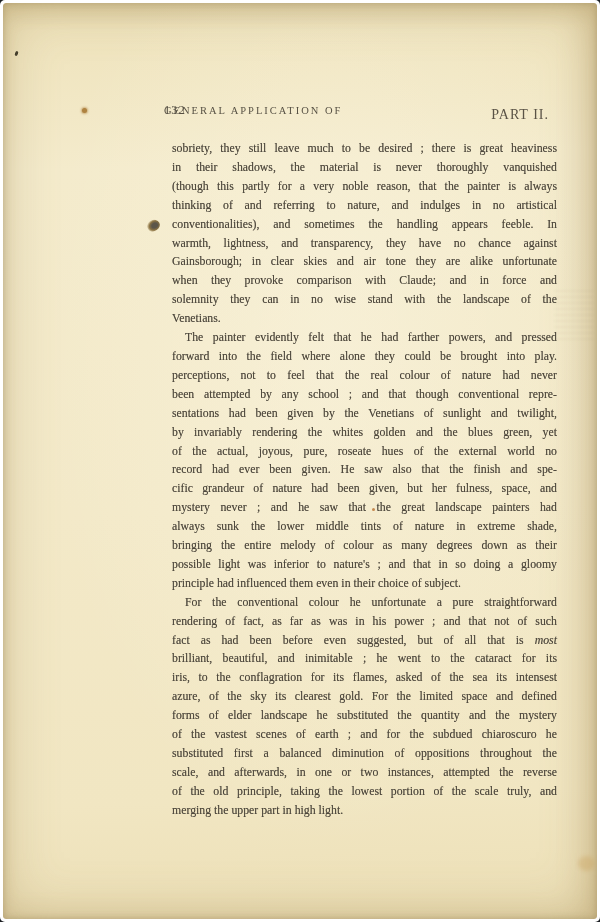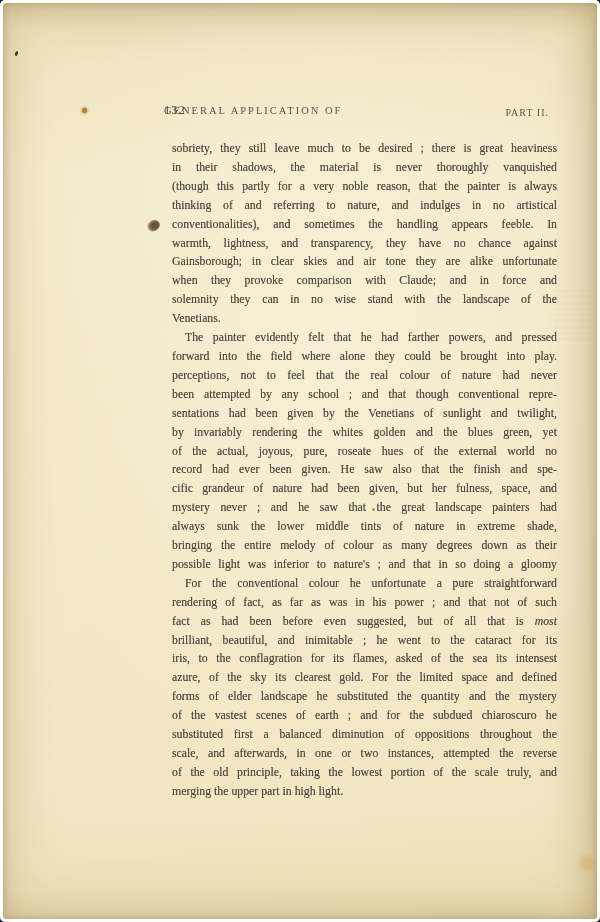--- a/index.html
+++ b/index.html
@@ -15,21 +15,21 @@
       linear-gradient(178deg,#eee2ba 0%,#f4ebcc 18%,#f3e9c8 55%,#f1e6c2 86%,#ecdfb6 100%);
     box-shadow:
       inset 0 0 55px rgba(150,122,66,.30),
       inset 0 0 7px  rgba(92,74,38,.28),
       inset -14px 0 28px rgba(160,130,72,.18),
       inset 0 10px 18px rgba(150,120,60,.14);
   }
   .page-header{position:absolute;left:161px;top:100px;width:385px;height:18px;color:#544e42;}
   .page-number{position:absolute;left:0;top:0;font-size:12.5px;letter-spacing:1px;}
   .running-title{position:absolute;left:0;right:0;top:2px;text-align:left;font-size:10.5px;letter-spacing:2px;color:#575144;}
-  .part-label{position:absolute;right:0;top:3.5px;font-size:10px;letter-spacing:1px;color:#5a5346;}
+  .part-label{position:absolute;right:0;top:3.5px;font-size:14px;letter-spacing:1px;color:#5a5346;}
   .text-block{
     position:absolute;left:161px;top:136px;width:385px;
     color:#4d473c;font-size:11.8px;line-height:18.9px;
     text-shadow:0 0 .45px rgba(77,71,60,.55);
     margin-left:8px;
   }
   .line{text-align:justify;text-align-last:justify;}
   .line.last{text-align-last:left;}
   .line.indent{text-indent:13px;}
   .it{font-style:italic;}
@@ -89,20 +89,21 @@
         <div class="line">been attempted by any school ; and that though conventional repre-</div>
         <div class="line">sentations had been given by the Venetians of sunlight and twilight,</div>
         <div class="line">by invariably rendering the whites golden and the blues green, yet</div>
         <div class="line">of the actual, joyous, pure, roseate hues of the external world no</div>
         <div class="line">record had ever been given. He saw also that the finish and spe-</div>
         <div class="line">cific grandeur of nature had been given, but her fulness, space, and</div>
         <div class="line">mystery never ; and he saw that the great landscape painters had</div>
         <div class="line">always sunk the lower middle tints of nature in extreme shade,</div>
         <div class="line">bringing the entire melody of colour as many degrees down as their</div>
         <div class="line">possible light was inferior to nature's ; and that in so doing a gloomy</div>
+        <div class="line last">principle had influenced them even in their choice of subject.</div>
       </div>
 
       <div>
         <div class="line indent">For the conventional colour he unfortunate a pure straightforward</div>
         <div class="line">rendering of fact, as far as was in his power ; and that not of such</div>
         <div class="line"><span>fact as had been before even suggested, but of all that is </span><span class="it">most</span></div>
         <div class="line">brilliant, beautiful, and inimitable ; he went to the cataract for its</div>
         <div class="line">iris, to the conflagration for its flames, asked of the sea its intensest</div>
         <div class="line">azure, of the sky its clearest gold. For the limited space and defined</div>
         <div class="line">forms of elder landscape he substituted the quantity and the mystery</div>

